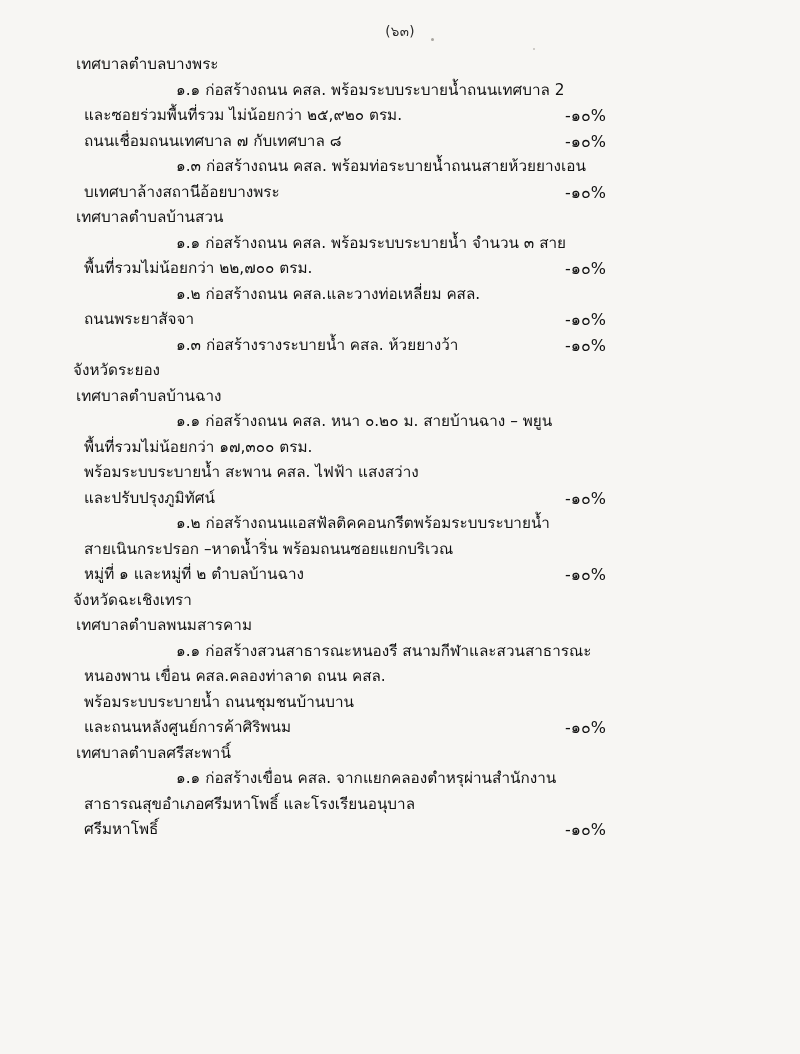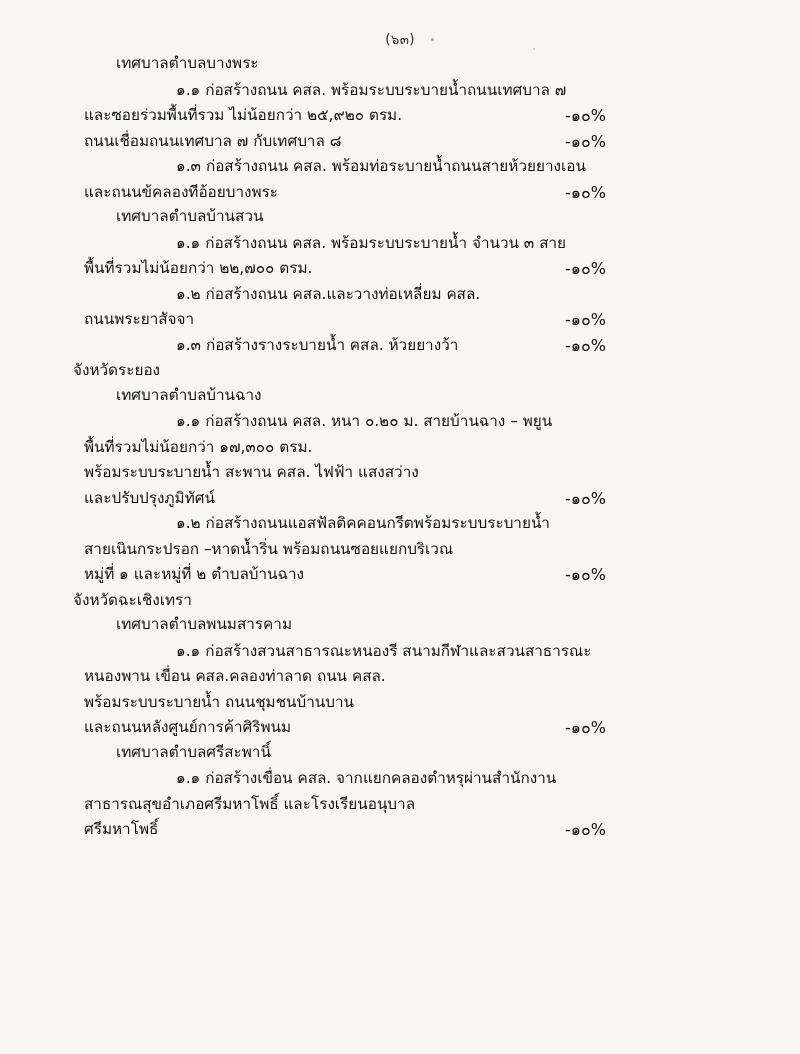--- a/index.html
+++ b/index.html
@@ -16,21 +16,21 @@
     overflow: hidden;
   }
   .page {
     position: relative;
     width: 800px;
     height: 1054px;
     box-sizing: border-box;
   }
   .page-number {
     position: absolute;
-    top: 28px;
+    top: 20px;
     left: 0;
     width: 800px;
     text-align: center;
     font-size: 13.5px;
     letter-spacing: 0.3px;
     color: #2a2a2a;
   }
   .speck {
     position: absolute;
     background: #8d8a83;
@@ -48,21 +48,21 @@
   .line {
     position: relative;
     font-size: 15.3px;
     line-height: 25.5px;
     height: 25.5px;
     white-space: pre;
     color: #111;
   }
   
   .lvl-head   { padding-left: 73px; }   
-  .lvl-sub    { padding-left: 116px; font-family: Liberation Mono, monospace; }   
+  .lvl-sub    { padding-left: 76px; }   
   .lvl-item   { padding-left: 176px; }   
   .lvl-cont   { padding-left: 84px; }   
   .pct {
     position: absolute;
     left: 565px;
     top: 0;
     font-size: 16px;
     line-height: 25.5px;
     white-space: pre;
   }
@@ -72,25 +72,25 @@
 
 <div class="page">
 
   <div class="page-number">(๖๓)</div>
 
   <div class="speck speck-a"></div>
   <div class="speck speck-b"></div>
 
   <div class="body" id="doc-body">
       <div class="line lvl-sub"><span>เทศบาลตำบลบางพระ</span></div>
-      <div class="line lvl-item"><span>๑.๑ ก่อสร้างถนน คสล. พร้อมระบบระบายน้ำถนนเทศบาล ๗</span></div>
+      <div class="line lvl-item"><span>๑.๑ ก่อสร้างถนน คสล. พร้อมระบบระบายน้ำถนนเทศบาล 2</span></div>
       <div class="line lvl-cont"><span>และซอยร่วมพื้นที่รวม ไม่น้อยกว่า ๒๕,๙๒๐ ตรม.</span><span class="pct">-๑๐%</span></div>
       <div class="line lvl-cont"><span>ถนนเชื่อมถนนเทศบาล ๗ กับเทศบาล ๘</span><span class="pct">-๑๐%</span></div>
       <div class="line lvl-item"><span>๑.๓ ก่อสร้างถนน คสล. พร้อมท่อระบายน้ำถนนสายห้วยยางเอน</span></div>
-      <div class="line lvl-cont"><span>และถนนข้คลองทีอ้อยบางพระ</span><span class="pct">-๑๐%</span></div>
+      <div class="line lvl-cont"><span>บเทศบาล้างสถานีอ้อยบางพระ</span><span class="pct">-๑๐%</span></div>
       <div class="line lvl-sub"><span>เทศบาลตำบลบ้านสวน</span></div>
       <div class="line lvl-item"><span>๑.๑ ก่อสร้างถนน คสล. พร้อมระบบระบายน้ำ จำนวน ๓ สาย</span></div>
       <div class="line lvl-cont"><span>พื้นที่รวมไม่น้อยกว่า ๒๒,๗๐๐ ตรม.</span><span class="pct">-๑๐%</span></div>
       <div class="line lvl-item"><span>๑.๒ ก่อสร้างถนน คสล.และวางท่อเหลี่ยม คสล.</span></div>
       <div class="line lvl-cont"><span>ถนนพระยาสัจจา</span><span class="pct">-๑๐%</span></div>
       <div class="line lvl-item"><span>๑.๓ ก่อสร้างรางระบายน้ำ คสล. ห้วยยางว้า</span><span class="pct">-๑๐%</span></div>
       <div class="line lvl-head"><span>จังหวัดระยอง</span></div>
       <div class="line lvl-sub"><span>เทศบาลตำบลบ้านฉาง</span></div>
       <div class="line lvl-item"><span>๑.๑ ก่อสร้างถนน คสล. หนา ๐.๒๐ ม. สายบ้านฉาง – พยูน</span></div>
       <div class="line lvl-cont"><span>พื้นที่รวมไม่น้อยกว่า ๑๗,๓๐๐ ตรม.</span></div>

